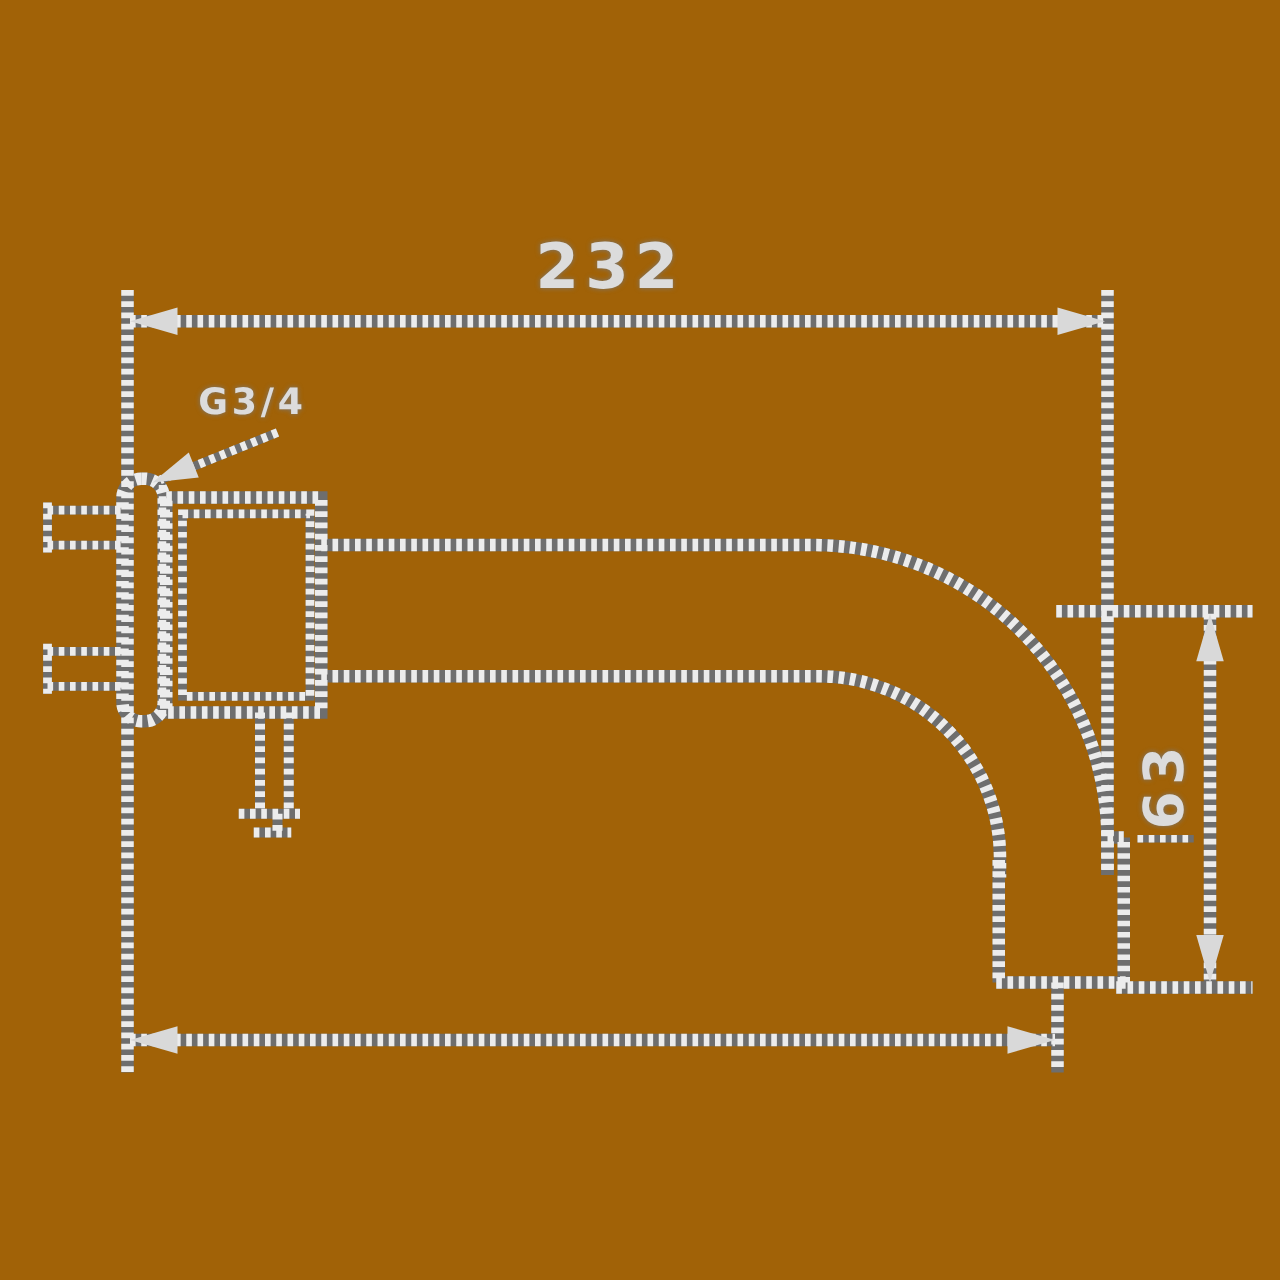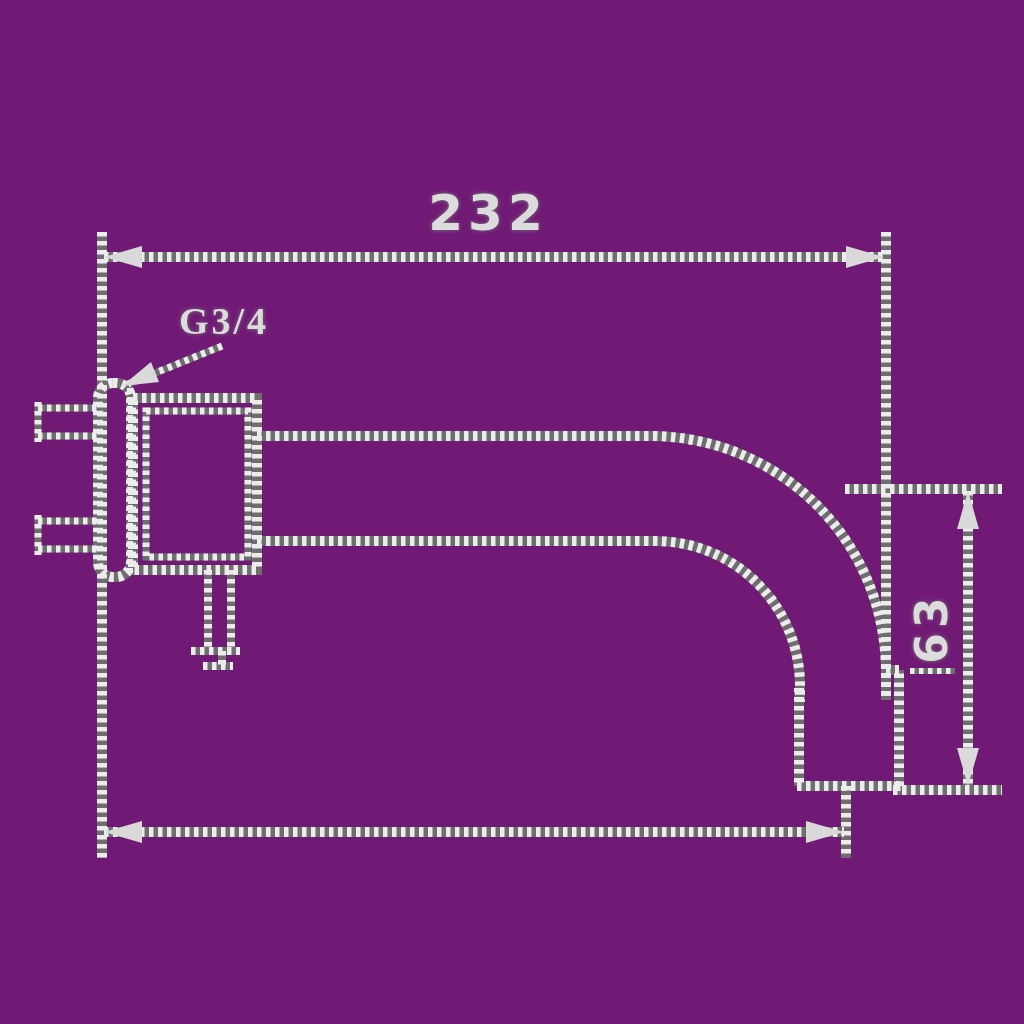--- a/index.html
+++ b/index.html
@@ -1,35 +1,35 @@
 <!DOCTYPE html>
 <html><head>
 <meta charset="utf-8">
 <style>
   html,body{margin:0;padding:0;background:#000;}
   #canvas{
     position:relative;
     width:1024px;height:1024px;
-    background:#701a75;
+    background:#a16207;
     overflow:hidden;
     font-family:"DejaVu Sans", sans-serif;
   }
   #linework{position:absolute;left:0;top:0;}
   .dim-text{
     position:absolute;
     color:#dcdcdc;
     font-weight:bold;
     text-align:center;
     letter-spacing:5px;
     text-shadow:0 0 4px #7a7a7a;
     user-select:none;
   }
   #top-dim-text{left:418px;top:184px;width:140px;font-size:50px;line-height:58px;}
   #bottom-dim-text{left:398px;top:760px;width:144px;font-size:50px;line-height:66px;}
-  #label-text{left:156px;top:294px;width:136px;font-size:38px;line-height:54px;letter-spacing:3px;font-family:Liberation Serif, serif;}
+  #label-text{left:134px;top:294px;width:136px;font-size:29px;line-height:54px;letter-spacing:3px;}
   #right-dim-text{
     left:884px;top:596px;width:96px;height:64px;
     font-size:44px;line-height:64px;
     transform:rotate(-90deg);
     transform-origin:center center;
   }
 </style>
 </head>
 <body>
 

